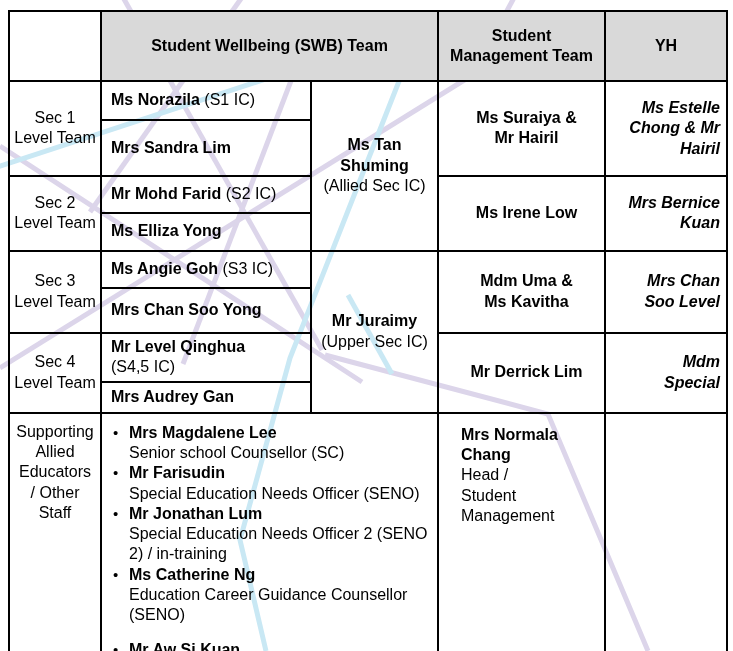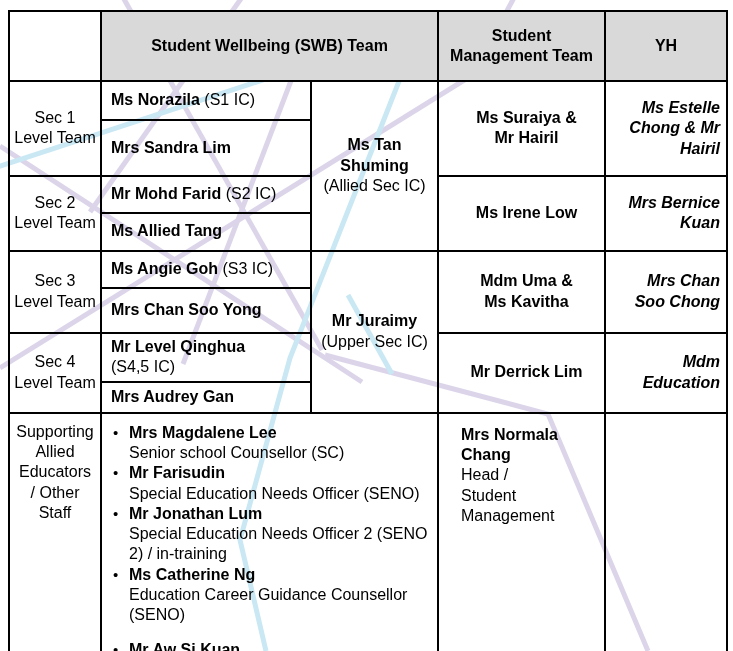--- a/index.html
+++ b/index.html
@@ -102,45 +102,45 @@
 
   <tr style="height:31px">
     <td class="lbl" rowspan="2">Sec 2
 Level Team</td>
     <td class="nm"><span class="tname">Mr Mohd Farid</span><span class="trole"> (S2 IC)</span></td>
     <td class="smt" rowspan="2">Ms Irene Low</td>
     <td class="yh" rowspan="2">Mrs Bernice
 Kuan</td>
   </tr>
   <tr style="height:32px">
-    <td class="nm"><span class="tname">Ms Allied Tang</span><span class="trole"></span></td>
+    <td class="nm"><span class="tname">Ms Elliza Yong</span><span class="trole"></span></td>
   </tr>
 
   <tr style="height:37px">
     <td class="lbl" rowspan="2">Sec 3
 Level Team</td>
     <td class="nm"><span class="tname">Ms Angie Goh</span><span class="trole"> (S3 IC)</span></td>
     <td class="ic" rowspan="4"><span class="tname">Mr Juraimy</span><span class="trole">(Upper Sec IC)</span></td>
     <td class="smt" rowspan="2">Mdm Uma &amp;
 Ms Kavitha</td>
     <td class="yh" rowspan="2">Mrs Chan
-Soo Chong</td>
+Soo Level</td>
   </tr>
   <tr style="height:45px">
     <td class="nm"><span class="tname">Mrs Chan Soo Yong</span><span class="trole"></span></td>
   </tr>
 
   <tr style="height:49px">
     <td class="lbl" rowspan="2">Sec 4
 Level Team</td>
     <td class="nm"><span class="tname">Mr Level Qinghua</span><span class="trole">
 (S4,5 IC)</span></td>
     <td class="smt" rowspan="2">Mr Derrick Lim</td>
     <td class="yh" rowspan="2">Mdm
-Education</td>
+Special</td>
   </tr>
   <tr style="height:31px">
     <td class="nm"><span class="tname">Mrs Audrey Gan</span><span class="trole"></span></td>
   </tr>
 
   <tr style="height:319px">
     <td class="lbl lbl-top">Supporting
 Allied
 Educators
 / Other

